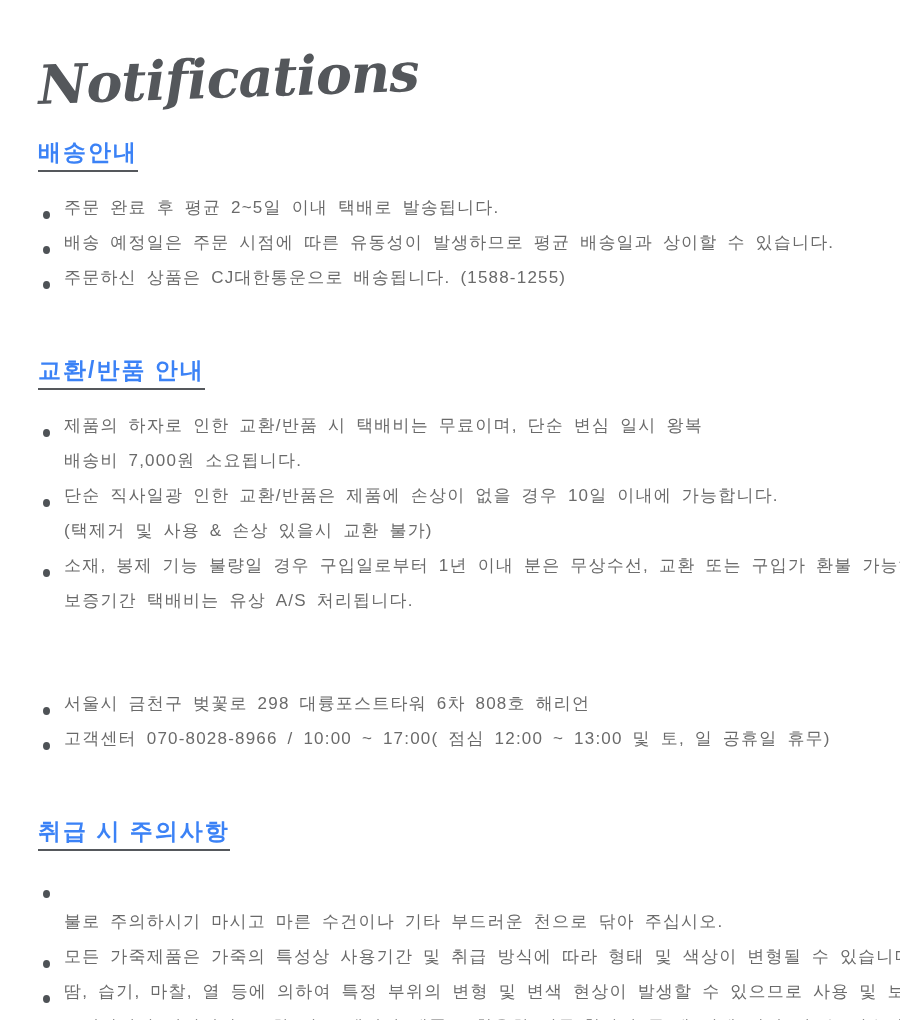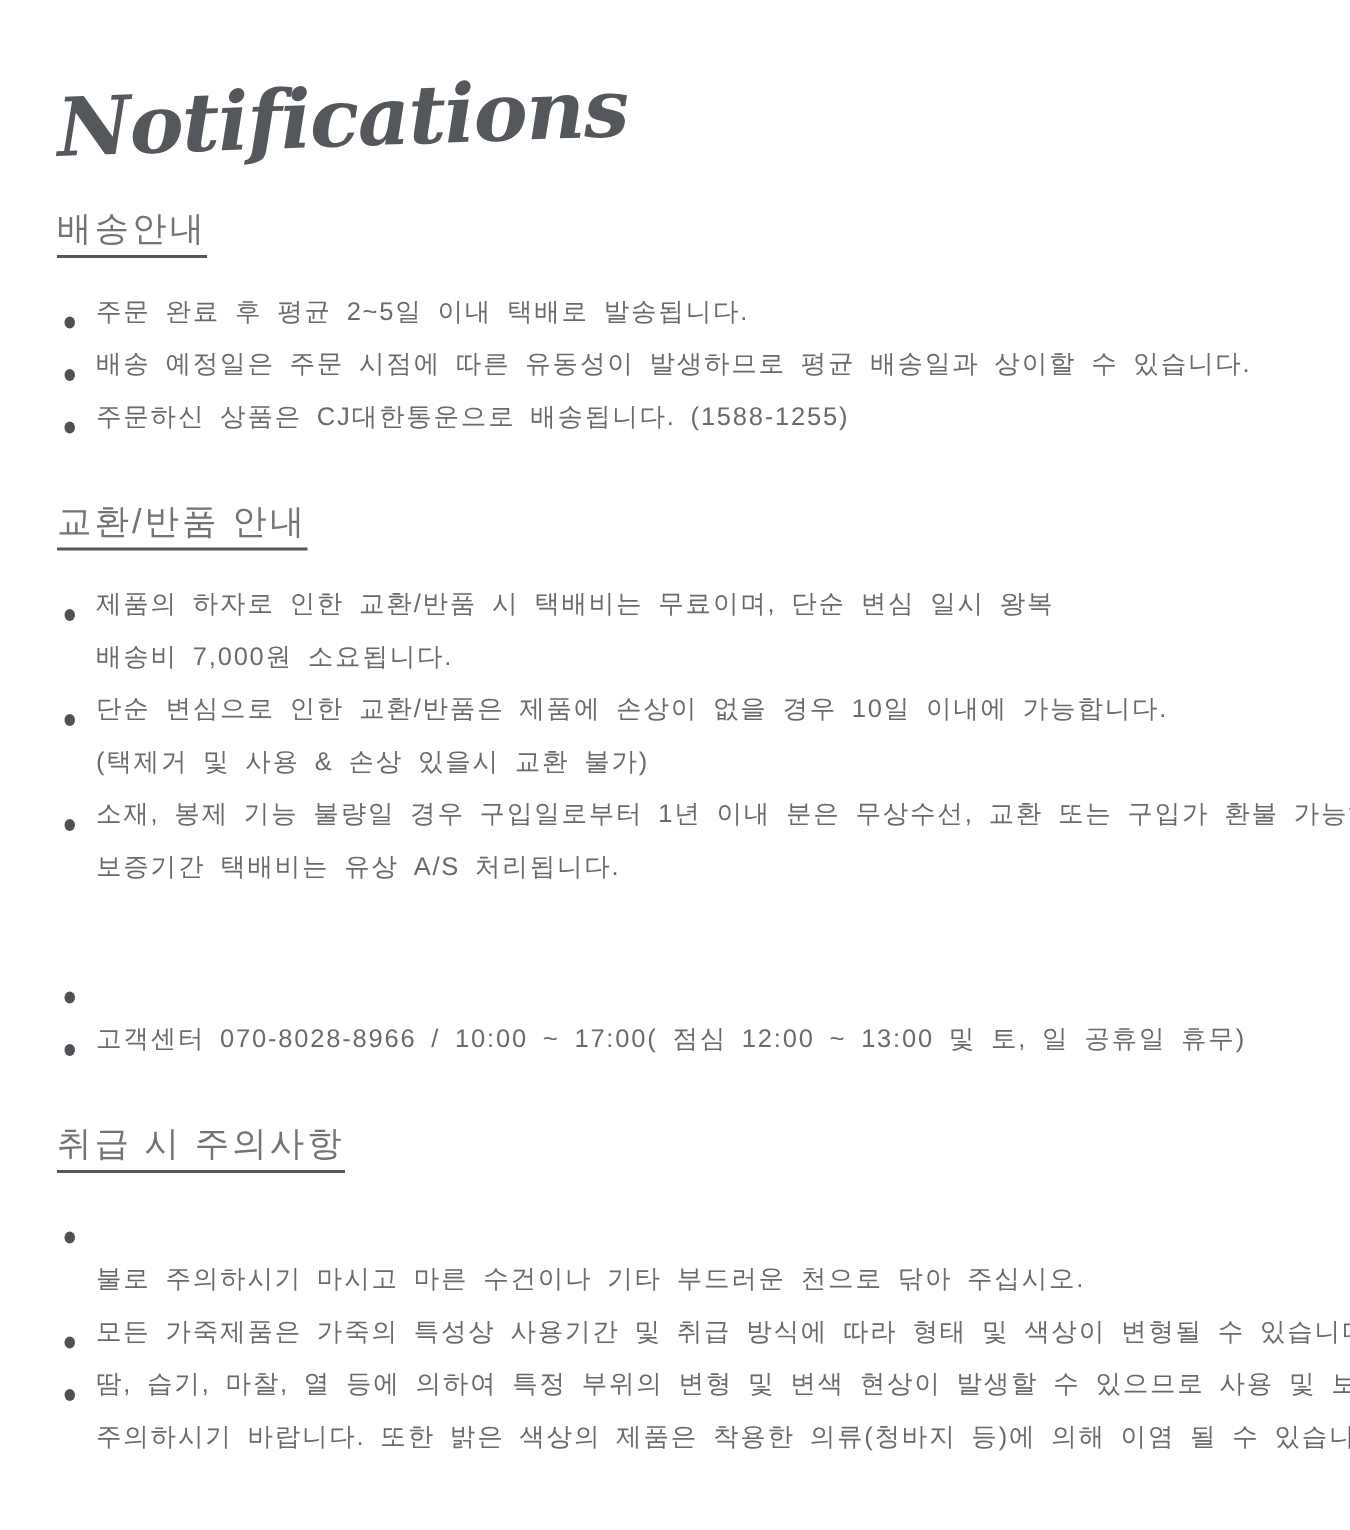--- a/index.html
+++ b/index.html
@@ -25,30 +25,30 @@
     font-size: 54px;
     line-height: 80px;
     color: #54575b;
     letter-spacing: -1px;
     transform: rotate(-2deg);
     transform-origin: left center;
     width: 280px;
     white-space: nowrap;
   }
   .section {
-    margin-top: 45px;
+    margin-top: 68px;
   }
   .section.first {
     margin-top: 14px;
   }
   .section-title {
     display: inline-block;
     font-size: 23px;
-    font-weight: normal;
-    color: #737373;
+    font-weight: bold;
+    color: #3b82f6;
     letter-spacing: 2px;
     line-height: 26px;
     padding-bottom: 5px;
     border-bottom: 2px solid #55585c;
     text-align: right;
   }
   .list {
     margin-top: 12px;
   }
   .row {
@@ -104,41 +104,42 @@
       <div class="row">
         <span class="dot"></span>
         <span>제품의 하자로 인한 교환/반품 시 택배비는 무료이며, 단순 변심 일시 왕복</span>
       </div>
       <div class="row cont">
         <span class="dot"></span>
         <span>배송비 7,000원 소요됩니다.</span>
       </div>
       <div class="row">
         <span class="dot"></span>
-        <span>단순 변심으로 인한 교환/반품은 제품에 손상이 없을 경우 10일 이내에 가능합니다.</span>
+        <span>단순 직사일광 인한 교환/반품은 제품에 손상이 없을 경우 10일 이내에 가능합니다.</span>
       </div>
       <div class="row cont">
         <span class="dot"></span>
         <span>(택제거 및 사용 &amp; 손상 있을시 교환 불가)</span>
       </div>
       <div class="row">
         <span class="dot"></span>
         <span>소재, 봉제 기능 불량일 경우 구입일로부터 1년 이내 분은 무상수선, 교환 또는 구입가 환불 가능하며</span>
       </div>
       <div class="row cont">
         <span class="dot"></span>
         <span>보증기간 택배비는 유상 A/S 처리됩니다.</span>
       </div>
     </div>
   </div>
 
   <div class="section">
     <div class="list">
       <div class="row">
         <span class="dot"></span>
+        <span>서울시 금천구 벚꽃로 298 대륭포스트타워 6차 808호 해리언</span>
       </div>
       <div class="row">
         <span class="dot"></span>
         <span>고객센터 070-8028-8966 / 10:00 ~ 17:00( 점심 12:00 ~ 13:00 및 토, 일 공휴일 휴무)</span>
       </div>
     </div>
   </div>
 
   <div class="section">
     <div class="section-title">취급 시 주의사항</div>

